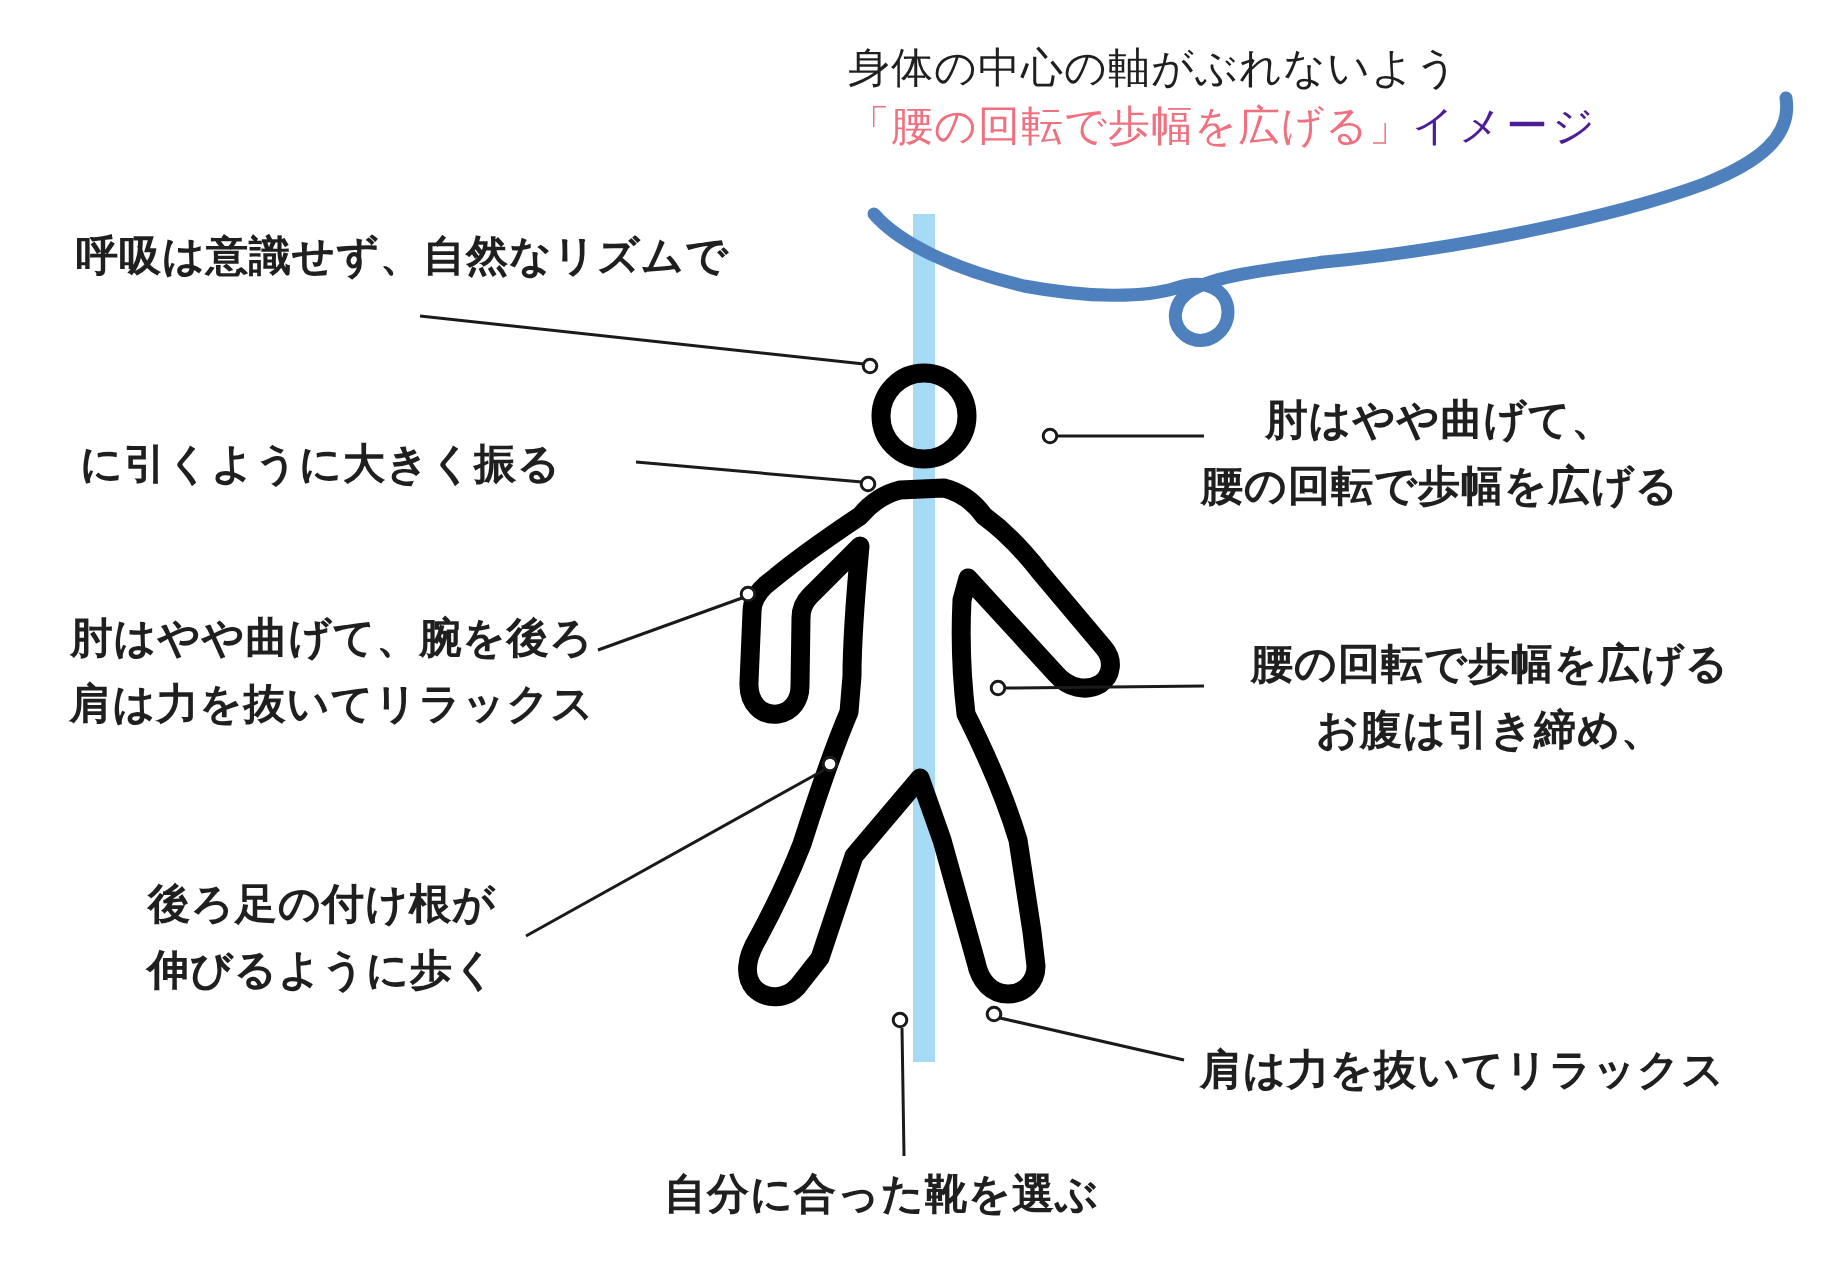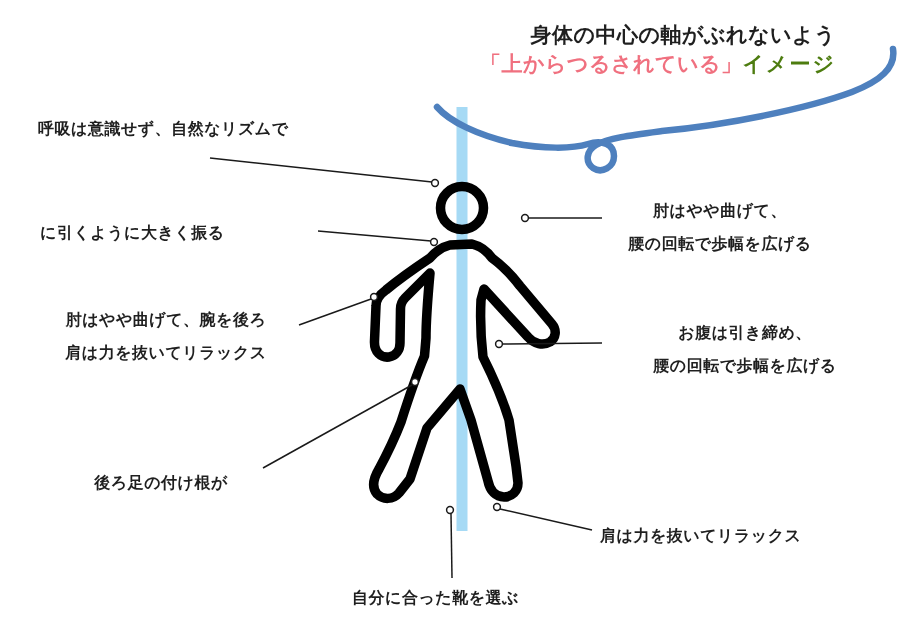--- a/index.html
+++ b/index.html
@@ -7,21 +7,21 @@
     position:relative;
     width:921px;height:641px;
     background:#ffffff;
     overflow:hidden;
     font-family:"Liberation Sans","DejaVu Sans",sans-serif;
     color:#1f1f1f;
   }
   .layer{position:absolute;left:0;top:0;}
   .ann{
     position:absolute;
-    font-size:16px;
+    font-size:21px;
     font-weight:600;
     line-height:33px;
     letter-spacing:0.5px;
     white-space:nowrap;
   }
   .ln{display:block;}
   .ctr{text-align:center;}
   .hl{
     position:relative;
     display:inline-block;
@@ -30,30 +30,30 @@
   .hl::after{
     content:"";
     position:absolute;
     left:-5px;right:-5px;
     bottom:2px;height:17px;
     background:#fbe7a6;
     z-index:-1;
   }
   .hdr{
     position:absolute;
-    left:466px;top:20px;width:370px;
-    text-align:right;
+    left:424px;top:20px;width:370px;
+    text-align:left;
     font-size:21px;
-    font-weight:700;
+    font-weight:400;
     line-height:29px;
     letter-spacing:0.5px;
     white-space:nowrap;
   }
   .hdr .pink{color:#f0707f;}
-  .hdr .blk{color:#4d7c0f;letter-spacing:2px;}
+  .hdr .blk{color:#4c1d95;letter-spacing:2px;}
 </style>
 </head>
 <body>
 
 <div class="stage">
 
   <svg class="layer" width="921" height="641" viewBox="0 0 921 641">
 
     <g>
       <path d="M 450 245
@@ -137,51 +137,52 @@
          C 603 139, 614 145, 614 156
          C 614 167, 602 174, 593 168
          C 585 162, 586 151, 596 145
          C 608 138, 632 135, 662 131
          C 726 125, 806 109, 852 92
          C 880 81, 896 68, 893 49" fill="none" stroke="#4e80be" stroke-width="6.5" stroke-linecap="round"></path>
   </svg>
 
   <div class="hdr">
     <span class="ln">身体の中心の軸がぶれないよう</span>
-    <span class="ln"><span class="pink">「上からつるされている」</span><span class="blk">イメージ</span></span>
+    <span class="ln"><span class="pink">「腰の回転で歩幅を広げる」</span><span class="blk">イメージ</span></span>
   </div>
 
   <div class="ann" style="left:36px;top:112px;">
     <span class="ln"><span class="hl">呼吸は意識せず、自然なリズムで</span></span>
   </div>
 
   <div class="ann" style="left:38px;top:216px;">
     <span class="ln"><span class="hl">に引くように大きく振る</span></span>
   </div>
 
   <div class="ann ctr" style="left:20px;top:303px;width:292px;text-align:center;">
     <span class="ln"><span class="hl">肘はやや曲げて、腕を後ろ</span></span>
     <span class="ln"><span class="hl">肩は力を抜いてリラックス</span></span>
   </div>
 
-  <div class="ann ctr" style="left:30px;top:436px;width:262px;margin-top:30px;">
+  <div class="ann ctr" style="left:30px;top:436px;width:262px;">
     <span class="ln"><span class="hl">後ろ足の付け根が</span></span>
+    <span class="ln"><span class="hl">伸びるように歩く</span></span>
   </div>
 
   <div class="ann ctr" style="left:568px;top:194px;width:304px;">
     <span class="ln"><span class="hl">肘はやや曲げて、</span></span>
     <span class="ln"><span class="hl">腰の回転で歩幅を広げる</span></span>
   </div>
 
   <div class="ann ctr" style="left:593px;top:316px;width:304px;">
+    <span class="ln"><span class="hl">腰の回転で歩幅を広げる</span></span>
     <span class="ln"><span class="hl">お腹は引き締め、</span></span>
-    <span class="ln"><span class="hl">腰の回転で歩幅を広げる</span></span>
   </div>
 
   <div class="ann" style="left:598px;top:519px;">
     <span class="ln"><span class="hl">肩は力を抜いてリラックス</span></span>
   </div>
 
-  <div class="ann" style="left:350px;top:581px;">
+  <div class="ann" style="left:330px;top:581px;">
     <span class="ln"><span class="hl">自分に合った靴を選ぶ</span></span>
   </div>
 
 </div>
 
 </body></html>

